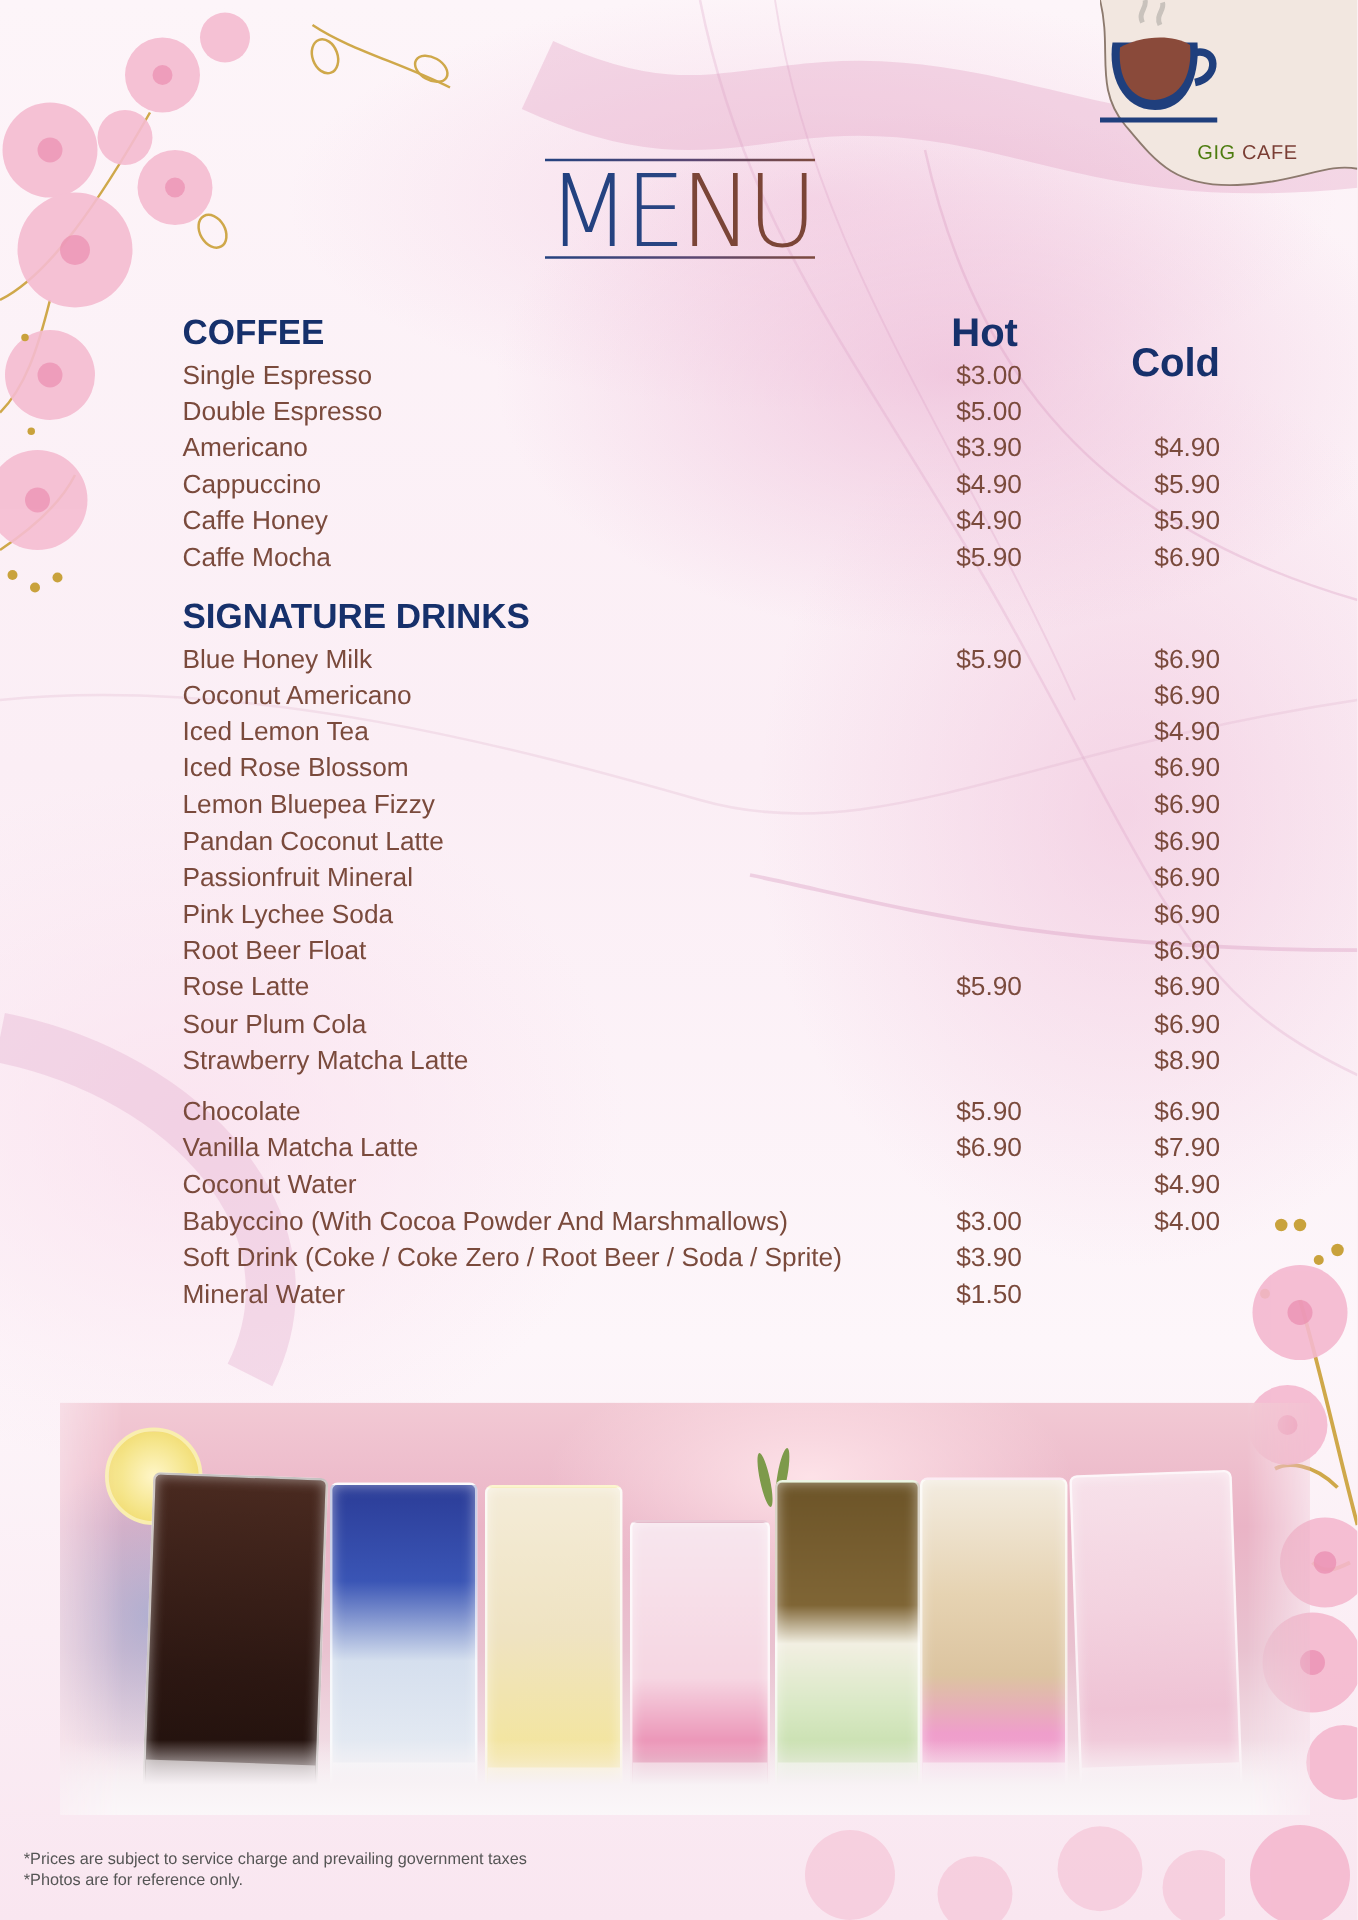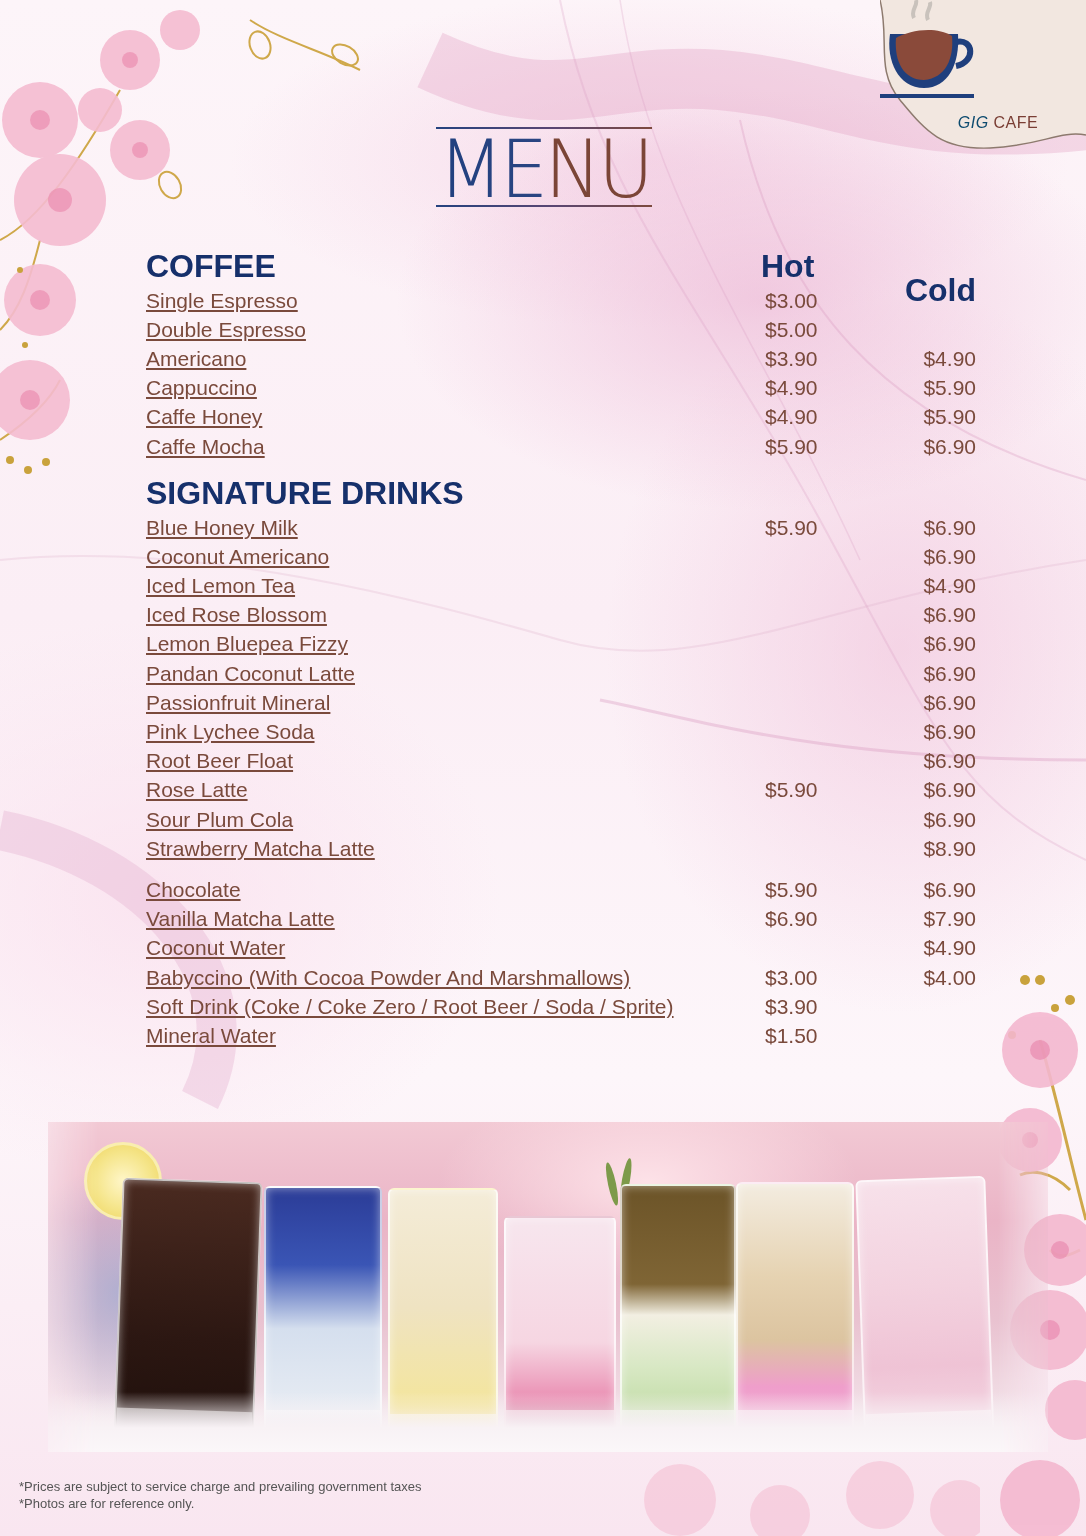--- a/index.html
+++ b/index.html
@@ -23,21 +23,21 @@
   
   .logo-corner {
     position: absolute; top: 0; right: 0; width: 206px; height: 160px;
   }
   .logo-corner svg { position: absolute; inset: 0; }
   .logo-cup { position: absolute; left: 74px; top: 12px; width: 94px; height: 100px; }
   .logo-text {
     position: absolute; left: 0; right: 0; top: 114px; text-align: center;
     font-size: 16px; font-weight: 400; letter-spacing: 0.5px; padding-left: 30px;
   }
-  .logo-text .gig { color: #0c4a6e; font-style: italic; }
+  .logo-text .gig { color: #4d7c0f; }
   .logo-text .cafe { color: #7a3e34; }
 
   
   .title-wrap {
     position: absolute; left: 436px; top: 127px; width: 216px; height: 82px;
   }
   .title-rule { position: absolute; left: 0; right: 0; height: 2px;
     background: linear-gradient(90deg, #24427f 0%, #5a4672 55%, #7d4a3e 100%); }
   .title-rule.top { top: 0; }
   .title-rule.bottom { top: 78px; }
@@ -46,31 +46,31 @@
     font-family: "DejaVu Sans", sans-serif; font-weight: 200;
     font-size: 72px; line-height: 72px; letter-spacing: -4px;
     text-align: left;
   }
   .title-text svg { width: 100%; height: 100%; }
 
   
   .menu { position: absolute; left: 146px; top: 246px; width: 830px; }
   .row {
     display: flex; height: 29.2px; align-items: center;
-    color: #7a4a3c; font-size: 21px; text-decoration: underline;
+    color: #7a4a3c; font-size: 21px;
   }
   .row .item { flex: 1; white-space: nowrap; }
   .price-hot { position: absolute; left: 619px; text-align: right; }
   .price-cold { position: absolute; right: 0; }
   .row { position: relative; }
   .gap { height: 12px; }
 
   
   .hdr { position: relative; height: 40px; display: block; }
-  .hdr .name { position: absolute; left: 0; top: 0; color: #16306b; font-weight: 700; font-size: 32px; line-height: 40px; }
+  .hdr .name { position: absolute; left: 0; top: 0; color: #16306b; font-weight: 700; font-size: 28px; line-height: 40px; }
   .hdr .hot-label { position: absolute; left: 615px; top: 0; color: #16306b; font-weight: 700; font-size: 32px; line-height: 40px; }
   .hdr .cold-label { position: absolute; right: 0; top: 0; color: #16306b; font-weight: 700; font-size: 32px; line-height: 40px; margin-top: 24px; }
 
   
   .photo {
     position: absolute; left: 48px; top: 1122px; width: 1000px; height: 330px;
     overflow: hidden;
     background:
       radial-gradient(ellipse 300px 140px at 600px 60px, rgba(255,230,235,0.9), rgba(255,230,235,0) 70%),
       linear-gradient(180deg, #f2c9d4 0%, #eab4c6 30%, #e9c2d0 60%, #f6eef2 100%);

